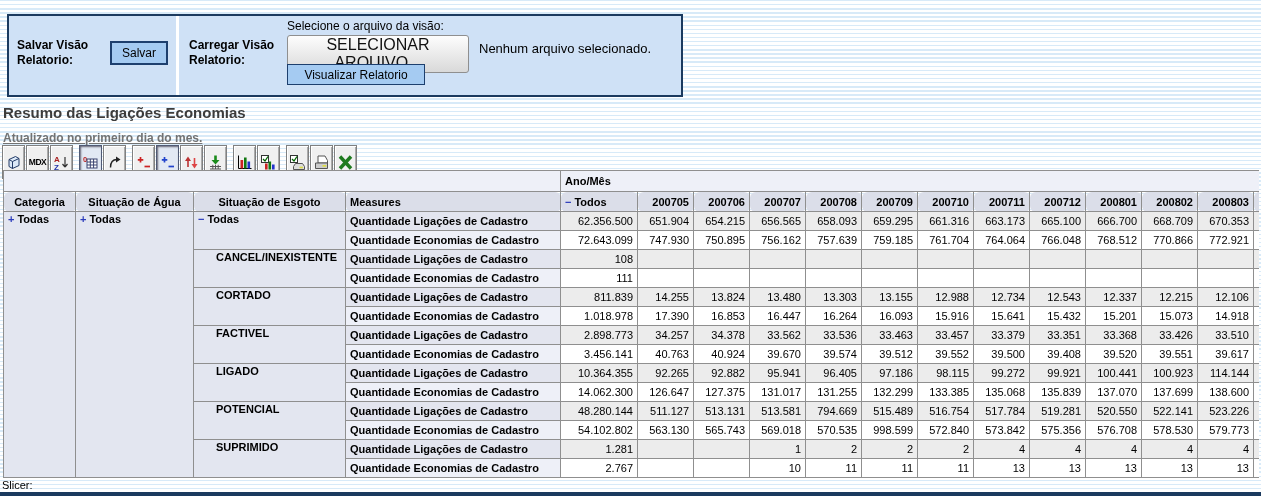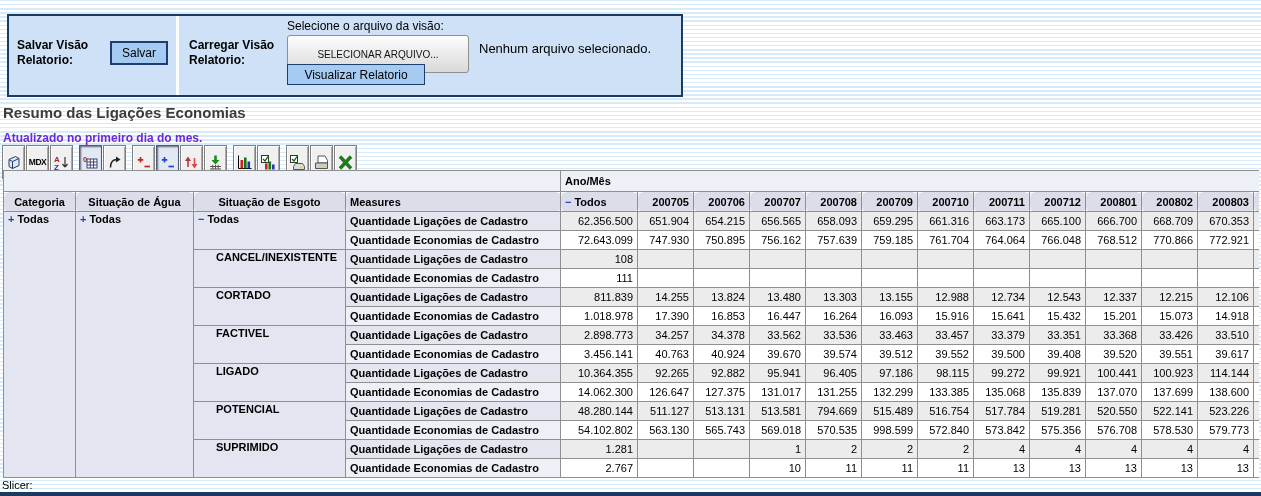--- a/index.html
+++ b/index.html
@@ -17,27 +17,27 @@
   .panel-right { flex:1; position:relative; }
   .blk-label { position:absolute; font-size:12px; font-weight:bold; line-height:15px; }
   .blue-btn { position:absolute; background:#a5cbf2; border:2px solid #1d3f6e;
     font-family:"Liberation Sans",sans-serif; font-size:12px; color:#000; padding:0; cursor:pointer; }
   .save-label { left:8px; top:22px; width:92px; }
   .save-btn { left:101px; top:25px; width:58px; height:24px; }
   .load-label { left:10px; top:22px; width:100px; }
   .file-prompt { position:absolute; left:108px; top:3px; font-size:12px; }
   .file-btn { position:absolute; left:108px; top:19px; width:182px; height:38px;
     border:1px solid #8f8f8f; border-radius:3px; background:linear-gradient(#fdfdfd,#d9d9d9);
-    font-family:"Liberation Sans",sans-serif; font-size:10px; color:#111; padding:0 16px; cursor:pointer; }
+    font-family:"Liberation Sans",sans-serif; font-size:16px; color:#111; padding:0 16px; cursor:pointer; }
   .file-status { position:absolute; left:300px; top:25px; font-size:13px; }
   .view-btn { left:108px; top:48px; width:138px; height:21px; border-width:1px; }
 
   
   .report-title { position:absolute; left:3px; top:104px; font-size:15px; font-weight:bold; color:#3c3c3c; }
-  .report-sub   { position:absolute; left:3px; top:131px; font-size:12px; font-weight:bold; color:#6d28d9; }
+  .report-sub   { position:absolute; left:3px; top:131px; font-size:12px; font-weight:bold; color:#737373;text-decoration:underline; }
 
   
   .toolbar { position:absolute; left:2px; top:145px; display:flex; align-items:center; }
   .tbtn { width:23px; height:34px; display:flex; align-items:center; justify-content:center;
     background:#f0f0f0; border:1px solid #808080; margin-right:1px; padding:0; cursor:pointer;
     box-shadow:inset 1px 1px 0 #ffffff, inset -1px -1px 0 #ababab; }
   .tbtn.pressed { background:#e2e9f4; border-color:#505a74; box-shadow:inset 1px 1px 2px #667; }
   .tgap { width:5px; }
   .mdx { font-size:8.5px; font-weight:bold; letter-spacing:-0.5px; }
 

